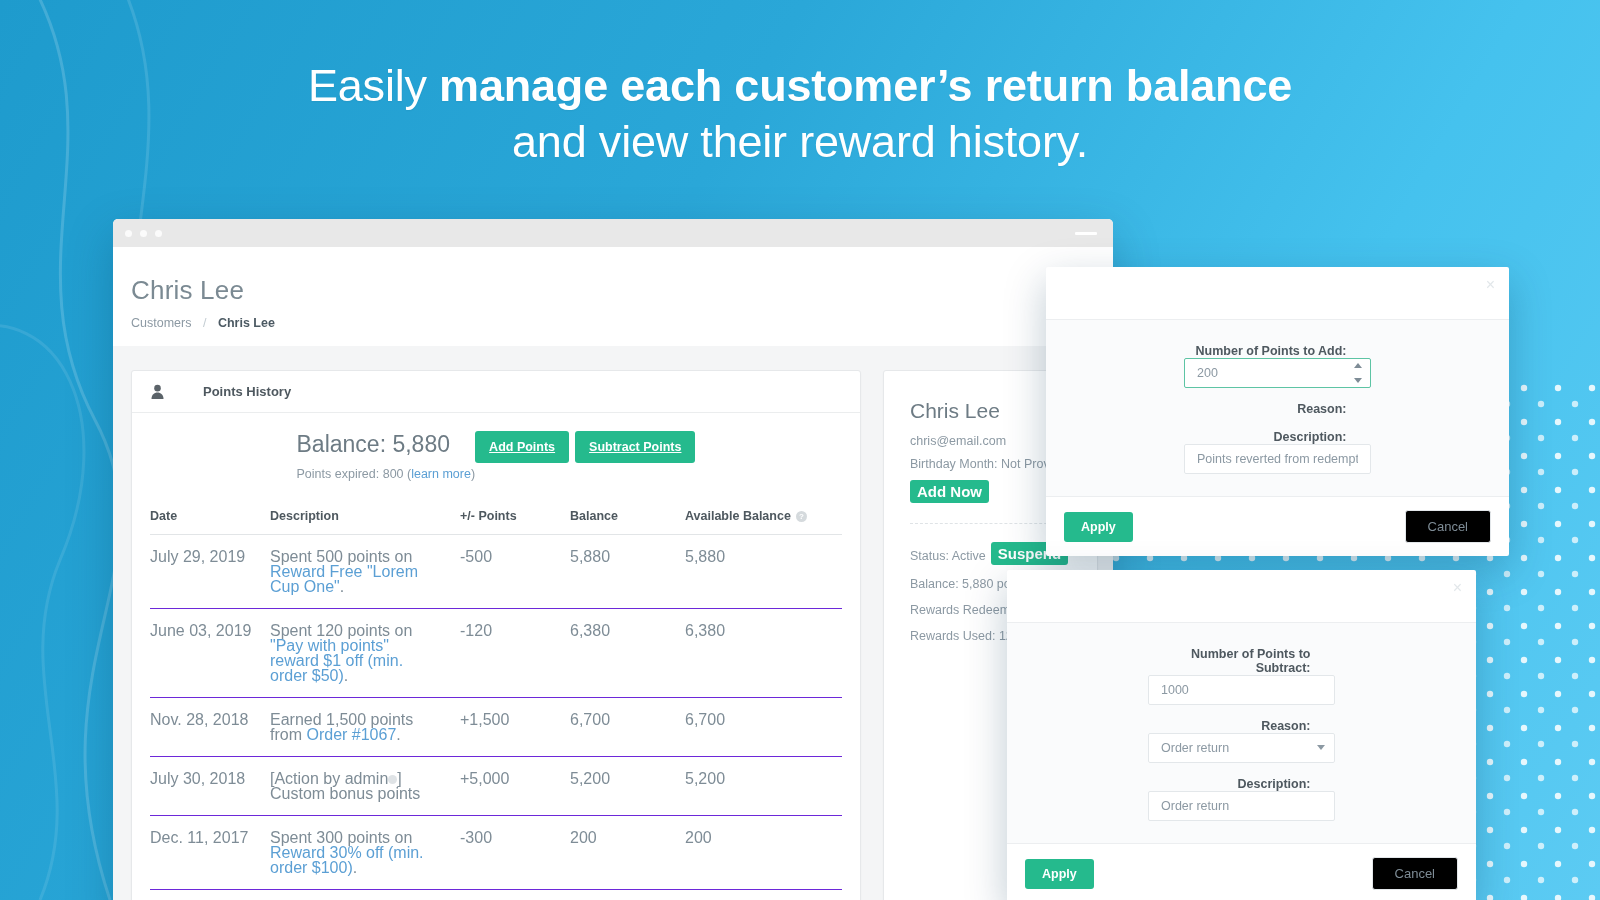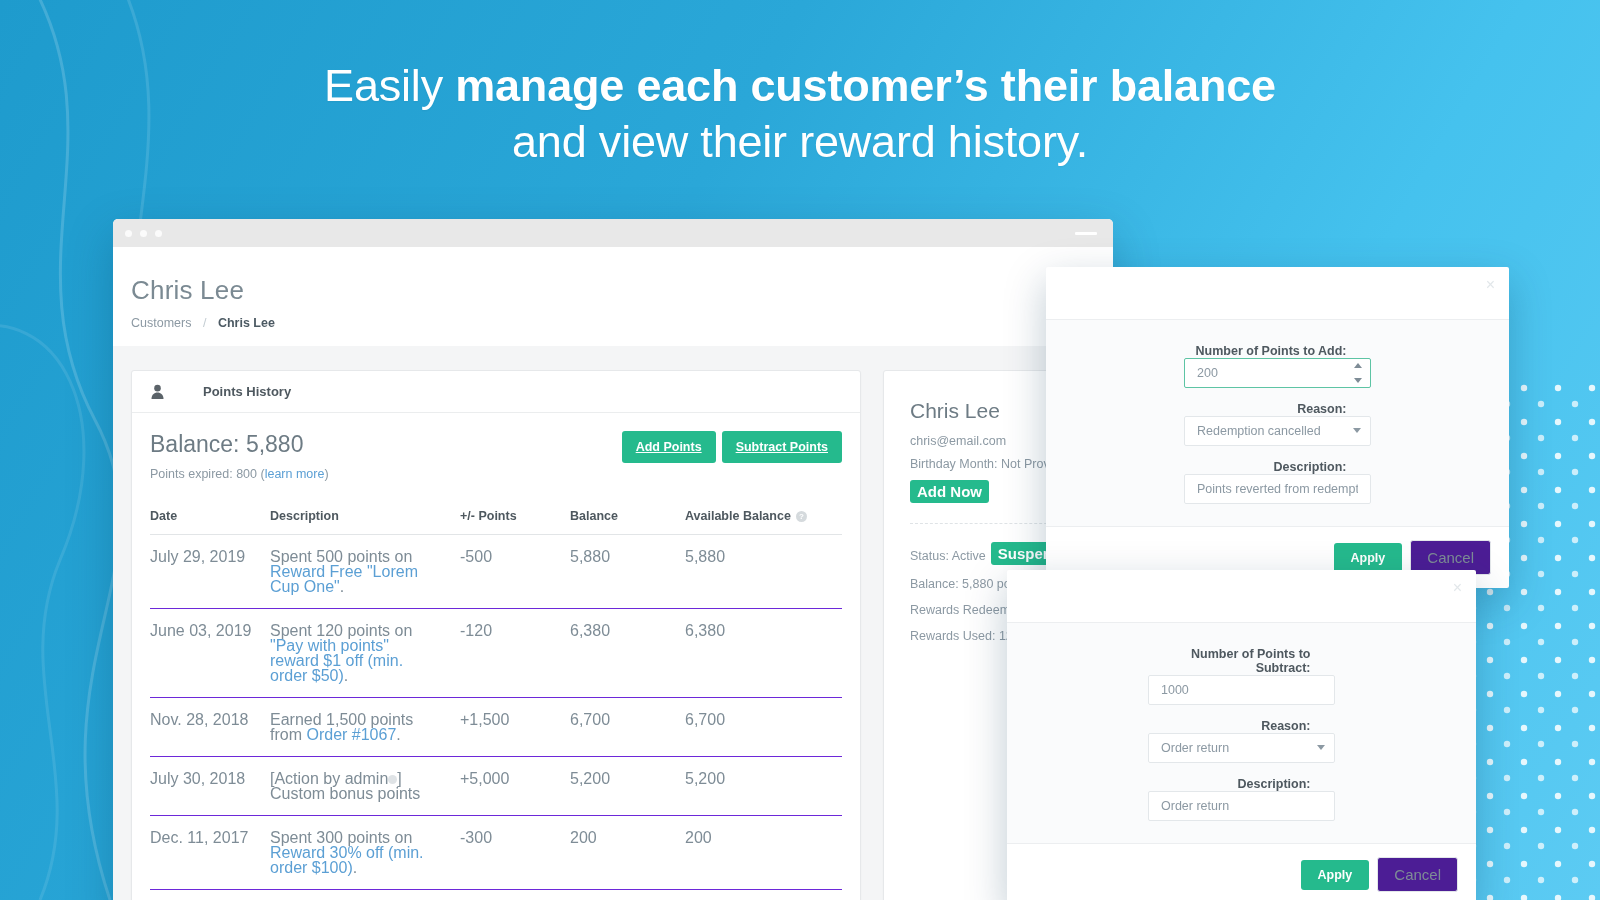--- a/index.html
+++ b/index.html
@@ -63,21 +63,21 @@
   }
   .card-left { width: 730px; }
   .card-head {
     height: 42px; display: flex; align-items: center; gap: 38px;
     padding: 0 18px; border-bottom: 1px solid #ebedee;
   }
   .person-icon { width: 15px; height: 15px; display: block; fill: #5b6369; }
   .card-head-title { font-size: 13px; font-weight: 700; color: #4e585f; }
 
   .card-body { padding: 18px 18px 22px 18px; }
-  .balance-row { display: flex; align-items: flex-start; justify-content: space-between; }
+  .balance-row { display: flex; align-items: flex-start; justify-content: center; }
   .balance-title { font-size: 23px; font-weight: 300; color: #6d7b84; }
   .points-expired { margin-top: 9px; font-size: 12.5px; color: #8c99a3; }
   .points-expired a { color: #5b9fd4; text-decoration: none; }
   .btn-group { display: flex; gap: 6px; }
   .btn-green {
     background: #25ba8d; color: #fff; border: none; border-radius: 3px;
     font-size: 12.5px; font-weight: 700; padding: 9px 14px; cursor: pointer;
     font-family: "Liberation Sans", sans-serif;
     text-decoration: underline;
   }
@@ -155,29 +155,29 @@
     display: flex; flex-direction: column; justify-content: space-between; cursor: pointer;
   }
   .spin i { display: block; width: 0; height: 0; border-left: 4px solid transparent; border-right: 4px solid transparent; }
   .spin i.up { border-bottom: 5px solid #7e8c96; }
   .spin i.dn { border-top: 5px solid #7e8c96; }
   .caret {
     position: absolute; right: 10px; top: 12px; width: 0; height: 0;
     border-left: 4px solid transparent; border-right: 4px solid transparent;
     border-top: 5px solid #8c99a3; pointer-events: none;
   }
-  .modal-foot { padding: 13px 18px; display: flex; justify-content: flex-end; gap: 8px; align-items: center; }
+  .modal-foot { padding: 13px 18px; display: flex; justify-content: space-between; align-items: center; }
   .btn-apply {
     background: #25ba8d; color: #fff; border: none; border-radius: 3px;
     font-size: 12.5px; font-weight: 700; padding: 8px 17px; cursor: pointer;
     font-family: "Liberation Sans", sans-serif;
   }
   .btn-cancel {
-    background: #4c1d95; color: #7e8c96; border: 1px solid #e3e7ea; border-radius: 3px;
-    font-size: 15px; padding: 8px 16px; cursor: pointer;
+    background: #000000; color: #7e8c96; border: 1px solid #e3e7ea; border-radius: 3px;
+    font-size: 13px; padding: 8px 22px; cursor: pointer;
     font-family: "Liberation Sans", sans-serif;
   }
 </style>
 </head>
 <body>
 
 <svg class="bg-waves" viewBox="0 0 420 900" preserveAspectRatio="none">
   <path d="M30 -20 C 120 140, 10 260, 95 420 C 175 570, 30 660, 110 900" fill="none" stroke="#ffffff" stroke-opacity=".30" stroke-width="3"></path>
   <path d="M120 -20 C 200 150, 80 300, 160 460 C 235 610, 100 720, 185 900" fill="none" stroke="#ffffff" stroke-opacity=".22" stroke-width="3"></path>
   <path d="M-40 330 C 60 300, 120 420, 60 560 C 10 680, 90 780, 40 900" fill="none" stroke="#ffffff" stroke-opacity=".18" stroke-width="3"></path>
@@ -189,21 +189,21 @@
     <pattern id="dotpat" x="0" y="0" width="34" height="34" patternUnits="userSpaceOnUse">
       <circle cx="8" cy="8" r="3.2" fill="#ffffff" fill-opacity=".85"></circle>
       <circle cx="25" cy="24" r="3.2" fill="#ffffff" fill-opacity=".7"></circle>
     </pattern>
   </defs>
   <rect x="0" y="0" width="560" height="520" fill="url(#dotpat)"></rect>
 </svg>
 
 <div class="headline">
   <div>
-    <span>Easily </span><b>manage each customer’s their balance</b>
+    <span>Easily </span><b>manage each customer’s return balance</b>
   </div>
   <div>and view their reward history.</div>
 </div>
 
 <div class="window">
 
   <div class="titlebar">
     <span class="dot"></span>
     <span class="dot"></span>
     <span class="dot"></span>
@@ -324,24 +324,20 @@
       <div class="frm-field">
         <input class="inp focused" type="text" value="200" style="">
         <span class="spin">
             <i class="up"></i>
             <i class="dn"></i>
           </span>
       </div>
     </div>
     <div class="frm-row">
       <div class="frm-label">Reason:</div>
-      <div class="frm-field">
-        <input class="inp" type="text" value="Redemption cancelled" style="">
-        <span class="caret"></span>
-      </div>
     </div>
     <div class="frm-row">
       <div class="frm-label">Description:</div>
       <div class="frm-field">
         <input class="inp" type="text" value="Points reverted from redemption" style="">
       </div>
     </div>
   </div>
   <div class="modal-foot">
     <button class="btn-apply">Apply</button>

